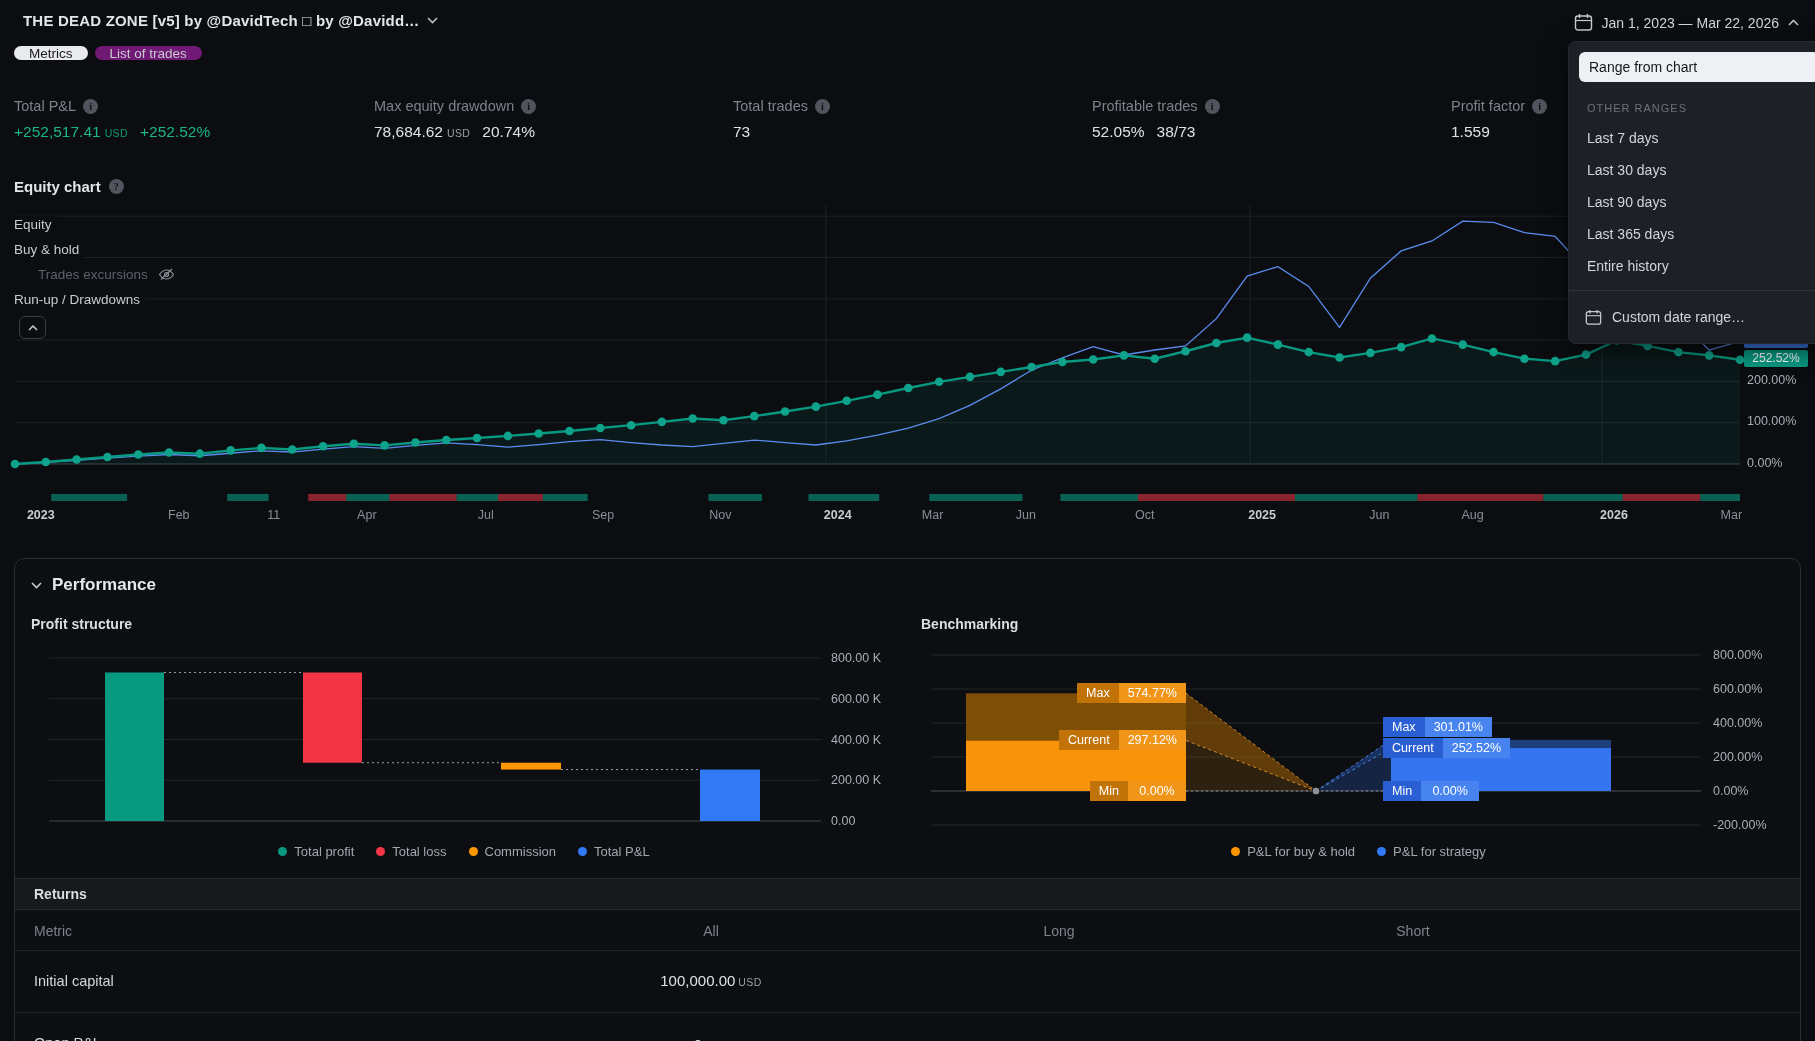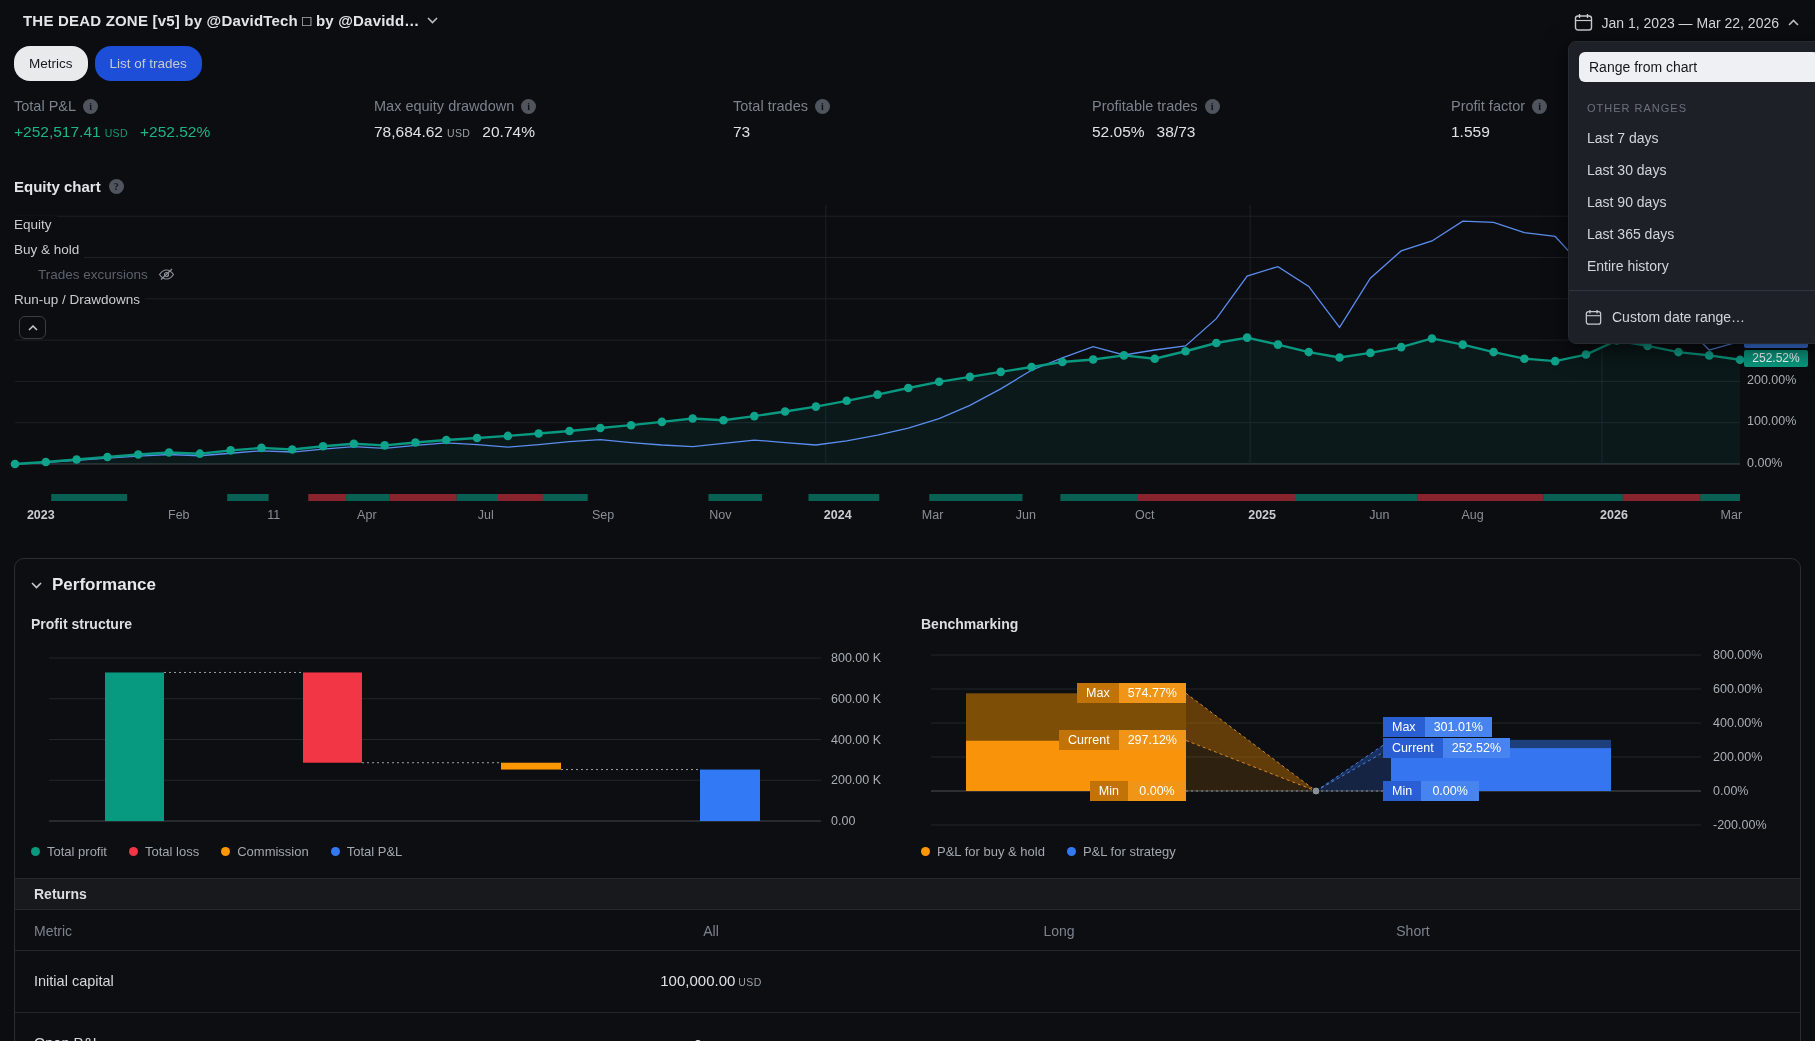--- a/index.html
+++ b/index.html
@@ -12,23 +12,23 @@
   .abs { position:absolute; }
 
   
   #title-row { left:23px; top:12px; display:flex; align-items:center; gap:8px; }
   #report-title { font-size:15px; font-weight:700; color:#e2e4e8; letter-spacing:.2px; }
   #date-range-btn { right:10px; top:10px; display:flex; align-items:center; gap:9px; cursor:pointer; padding:3px 6px; }
   #date-range-text { font-size:14px; color:#d4d7db; }
 
   
   #tabs { left:14px; top:46px; display:flex; gap:7px; }
-  .pill { height:35px; border-radius:16px; padding:0 15px; display:flex; align-items:center; font-size:13.5px; cursor:pointer; }
+  .pill { height:14px; border-radius:16px; padding:0 15px; display:flex; align-items:center; font-size:13.5px; cursor:pointer; }
   .pill.active { background:#e9eaec; color:#17191d; }
-  .pill.inactive { background:#1d4ed8; color:#c7cacf; }
+  .pill.inactive { background:#701a75; color:#c7cacf; }
 
   
   .metric { top:98px; }
   .metric .lab { display:flex; align-items:center; gap:7px; color:#7c828c; font-size:14.5px; }
   .metric .val { margin-top:9px; font-size:15.5px; color:#dfe1e5; display:flex; align-items:baseline; gap:4px; }
   .metric .unit { font-size:10.5px; color:#9aa0a8; letter-spacing:.4px; }
   .metric .sec { margin-left:8px; }
   .pos { color:#1cb489 !important; }
   .pos-unit { color:#169a76 !important; }
   .info-i, .q-i {
@@ -61,21 +61,21 @@
   #menu-custom { height:36px; display:flex; align-items:center; gap:10px; padding:0 16px; font-size:14px; color:#d2d5db; cursor:pointer; }
 
   
   #perf-card { left:14px; top:558px; width:1787px; height:520px; border:1px solid #2a2d33; border-radius:10px; background:#0c0e11; }
   #perf-header { position:absolute; left:16px; top:16px; display:flex; align-items:center; gap:10px; font-size:17px; font-weight:700; color:#e6e8eb; cursor:pointer; }
   .panel { position:absolute; top:57px; height:256px; }
   #wf-panel { left:16px; width:866px; }
   #bm-panel { left:906px; width:875px; }
   .panel-title { font-size:14px; font-weight:700; color:#dcdee2; }
   .panel svg { position:absolute; left:0; top:25px; }
-  .chart-legend { position:absolute; left:0; top:228px; width:100%; display:flex; justify-content:flex-start; gap:22px; font-size:13px; color:#a2a8b0; }
+  .chart-legend { position:absolute; left:0; top:228px; width:100%; display:flex; justify-content:center; gap:22px; font-size:13px; color:#a2a8b0; }
   .chart-legend .li { display:flex; align-items:center; gap:7px; }
   .chart-legend .dot { width:9px; height:9px; border-radius:50%; display:inline-block; }
 
   
   .bm-badge { position:absolute; display:flex; height:20px; line-height:20px; font-size:12.5px; color:#fff; z-index:3; white-space:nowrap; }
   .bm-badge .lbl { padding:0 9px; }
   .bm-badge .val { padding:0 9px; min-width:58px; text-align:center; }
   .bm-badge.orange .lbl { background:#c17307; }
   .bm-badge.orange .val { background:#f09517; }
   .bm-badge.blue .lbl { background:#2a5fd4; }

